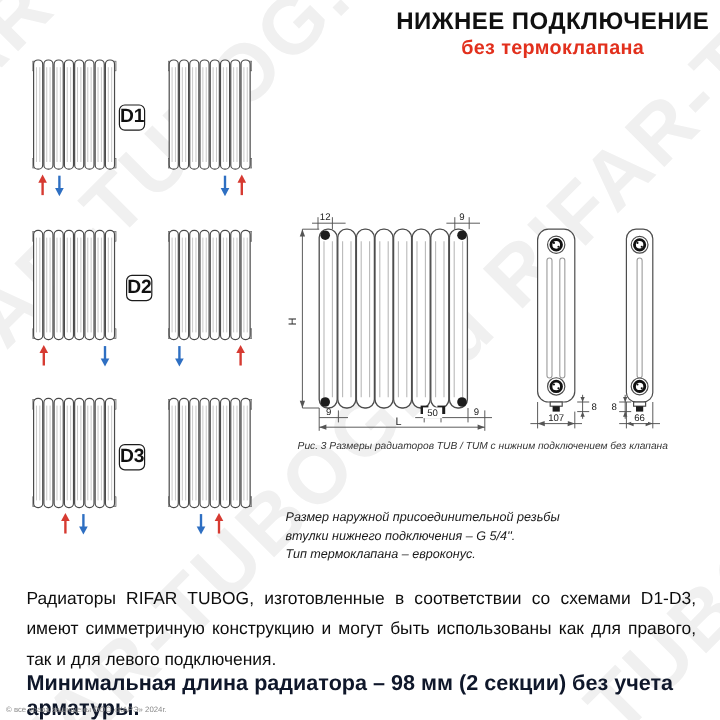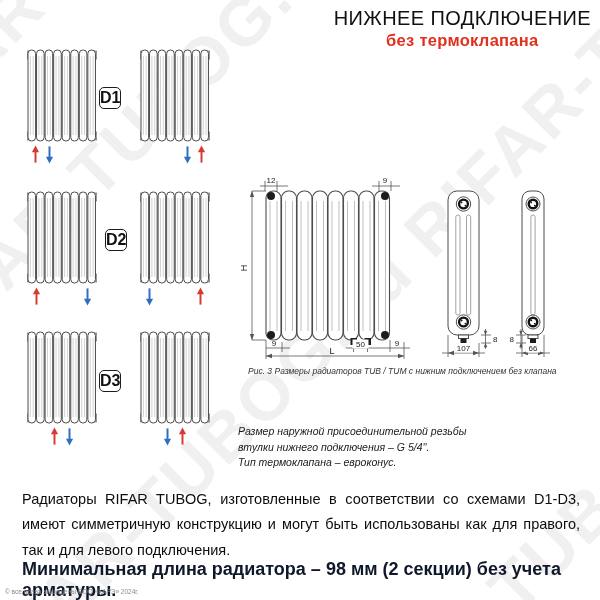--- a/index.html
+++ b/index.html
@@ -8,21 +8,21 @@
   
   .wm{position:absolute;z-index:0;font-weight:700;font-size:68px;letter-spacing:3px;
       color:#f0f0f0;white-space:nowrap;transform-origin:left top;user-select:none;}
   .wm1{left:-120px;top:330px;transform:rotate(-45deg);}
   .wm2{left:-60px;top:665px;transform:rotate(-45deg);}
   .wm3{left:300px;top:745px;transform:rotate(-45deg);}
   .wm4{left:-150px;top:120px;transform:rotate(-45deg);}
   .content{position:absolute;inset:0;z-index:1;}
   
   .hdr{position:absolute;top:7px;right:9px;text-align:right;}
-  .hdr .t{font-size:20px;font-weight:400;letter-spacing:.4px;color:#101010;}
+  .hdr .t{font-size:20px;font-weight:700;letter-spacing:.4px;color:#101010;}
   .hdr .s{font-size:16.5px;font-weight:700;letter-spacing:.3px;margin-top:1px;text-align:center;}
   
   .rad{position:absolute;width:70px;}
   .rad svg.radbody{display:block;width:70px;height:97px;}
   .arrows{display:flex;height:20px;align-items:flex-start;margin-top:1px;}
   .al-left{justify-content:flex-start;padding-left:4px;gap:5px;}
   .al-right{justify-content:flex-end;padding-right:4px;gap:5px;}
   .al-edges{justify-content:space-between;padding:0 5px;}
   .al-center{justify-content:center;gap:6px;}
   .arr{width:9px;height:19px;display:block;}

